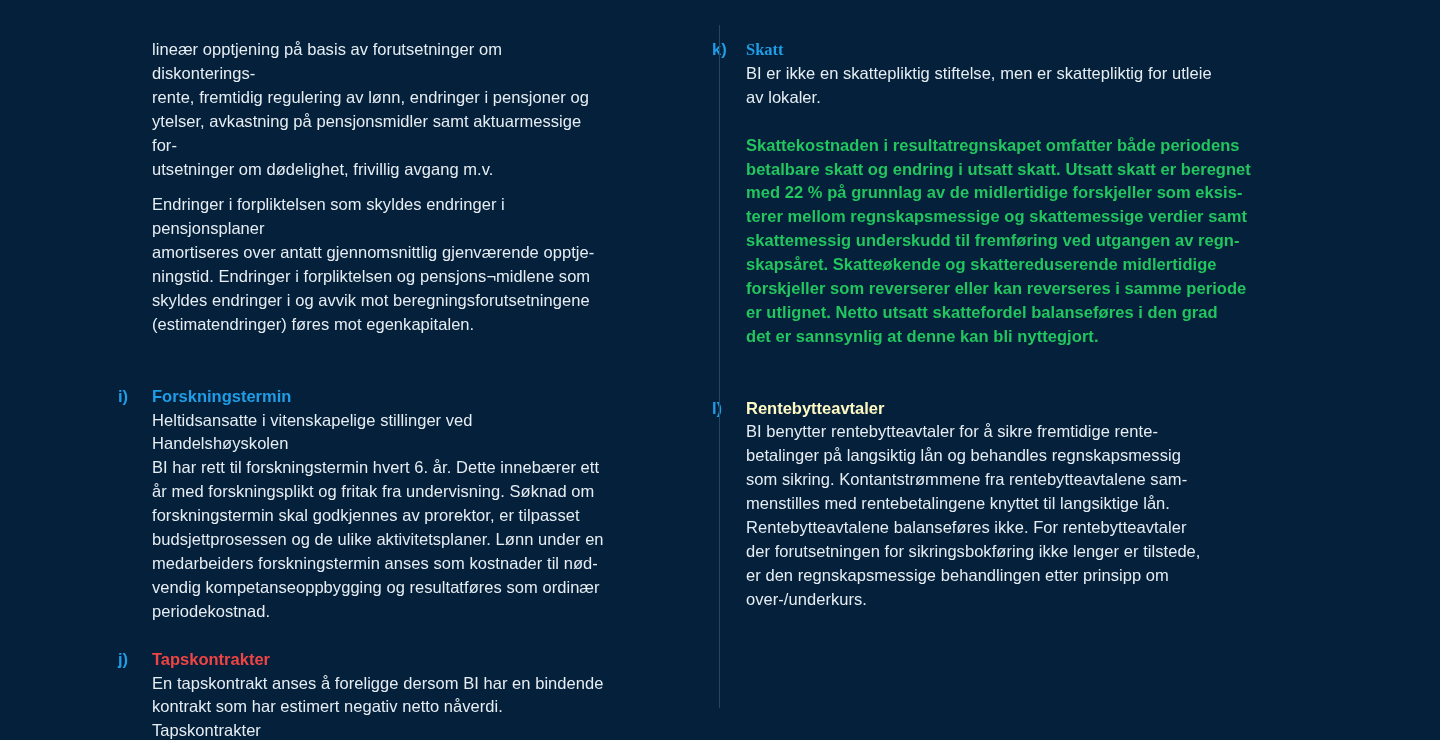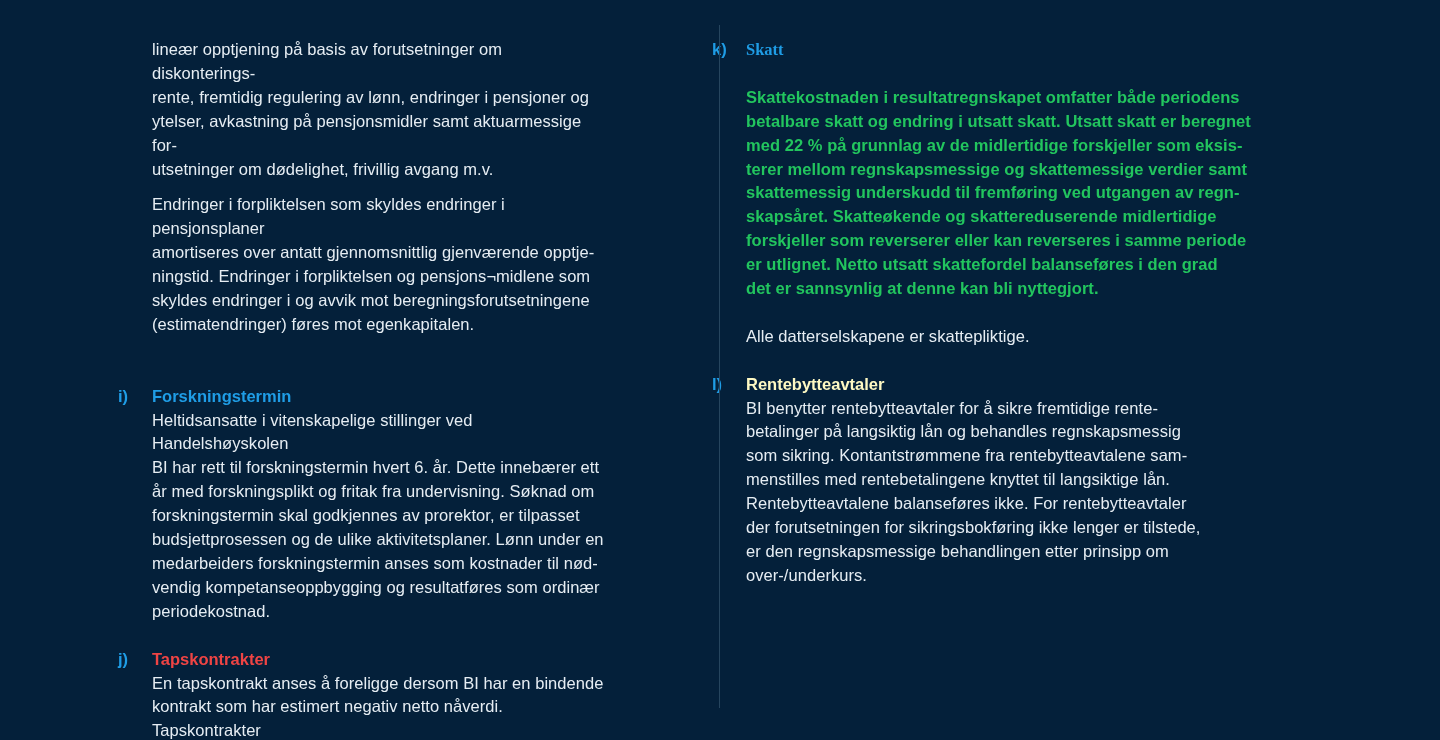--- a/index.html
+++ b/index.html
@@ -172,32 +172,33 @@
     </div>
 
     <div class="column column-right">
 
       <div class="item">
         <div class="item-head">
           <span class="item-marker" style="color: rgb(31, 157, 230);">k)</span>
           <span class="item-title" style="color: rgb(31, 157, 230); font-family: Liberation Serif, serif;">Skatt</span>
         </div>
         <div class="item-body">
+          <p class="para" style="color: rgb(230, 237, 243);">BI er ikke en skattepliktig stiftelse, men er skattepliktig for utleie
+av lokaler.</p>
           <div class="spacer-line"></div>
           <p class="para" style="color: #22c55e; font-weight: bold;">Skattekostnaden i resultatregnskapet omfatter både periodens
 betalbare skatt og endring i utsatt skatt. Utsatt skatt er beregnet
 med 22 % på grunnlag av de midlertidige forskjeller som eksis-
 terer mellom regnskapsmessige og skattemessige verdier samt
 skattemessig underskudd til fremføring ved utgangen av regn-
 skapsåret. Skatteøkende og skattereduserende midlertidige
 forskjeller som reverserer eller kan reverseres i samme periode
 er utlignet. Netto utsatt skattefordel balanseføres i den grad
 det er sannsynlig at denne kan bli nyttegjort.</p>
           <div class="spacer-line"></div>
-          <p class="para" style="color: rgb(230, 237, 243);">Alle datterselskapene er skattepliktige.</p>
         </div>
       </div>
 
       <div class="block-gap-md"></div>
 
       <div class="item">
         <div class="item-head">
           <span class="item-marker" style="color: rgb(31, 157, 230);">l)</span>
           <span class="item-title" style="color: #fef9c3;">Rentebytteavtaler</span>
         </div>

